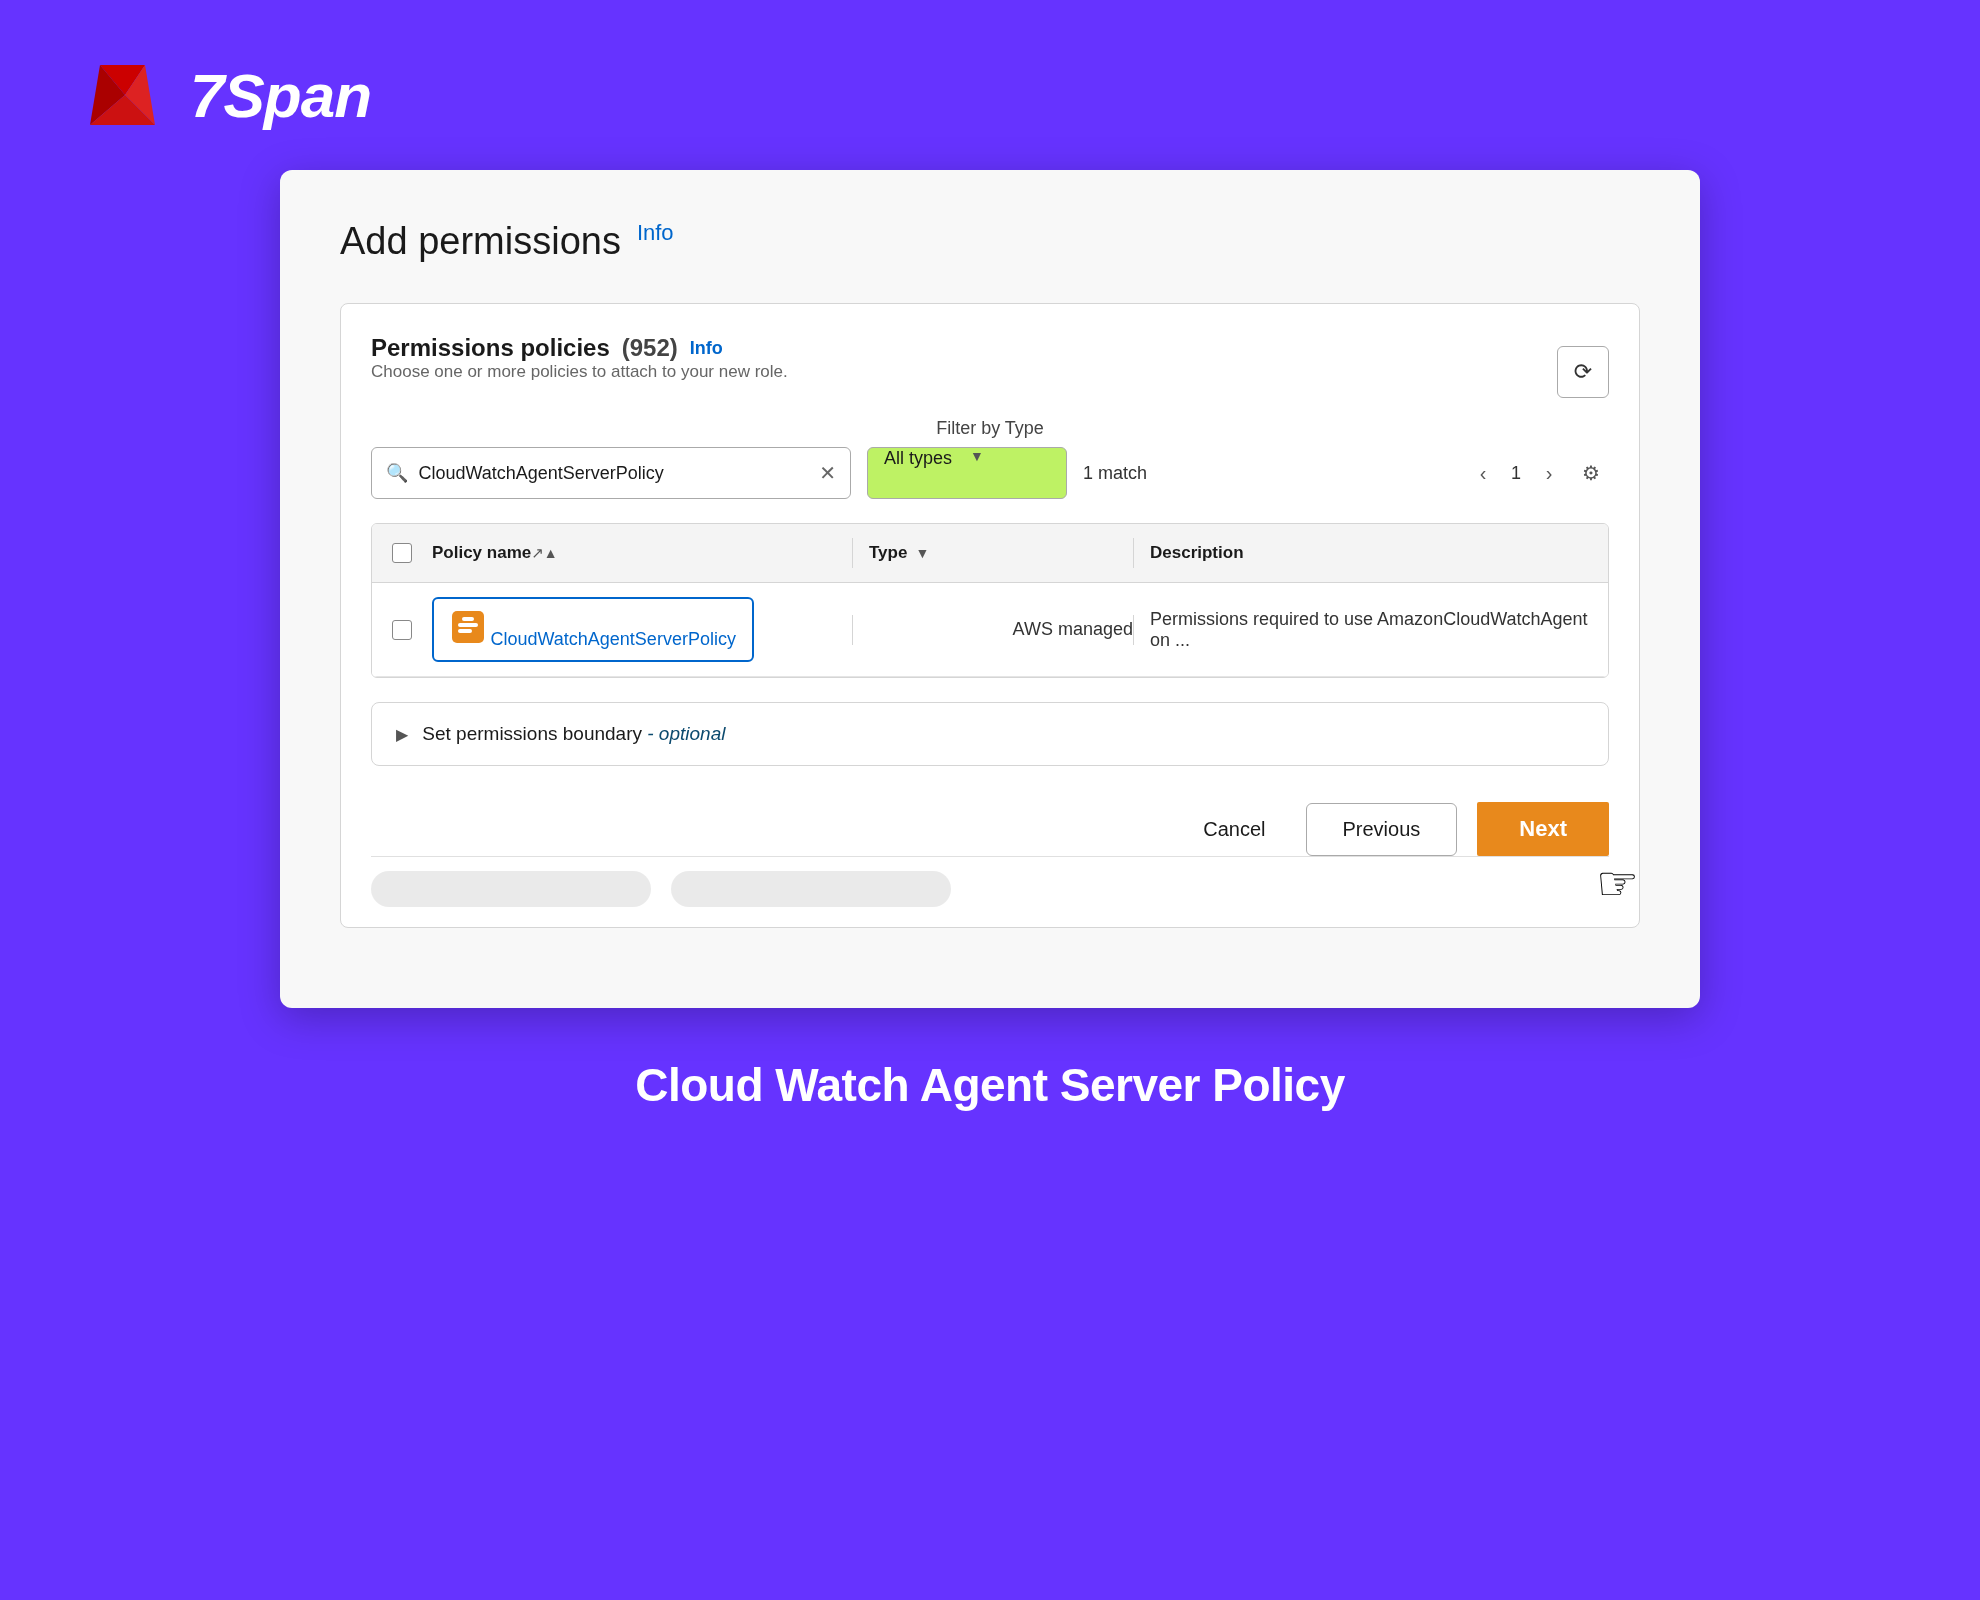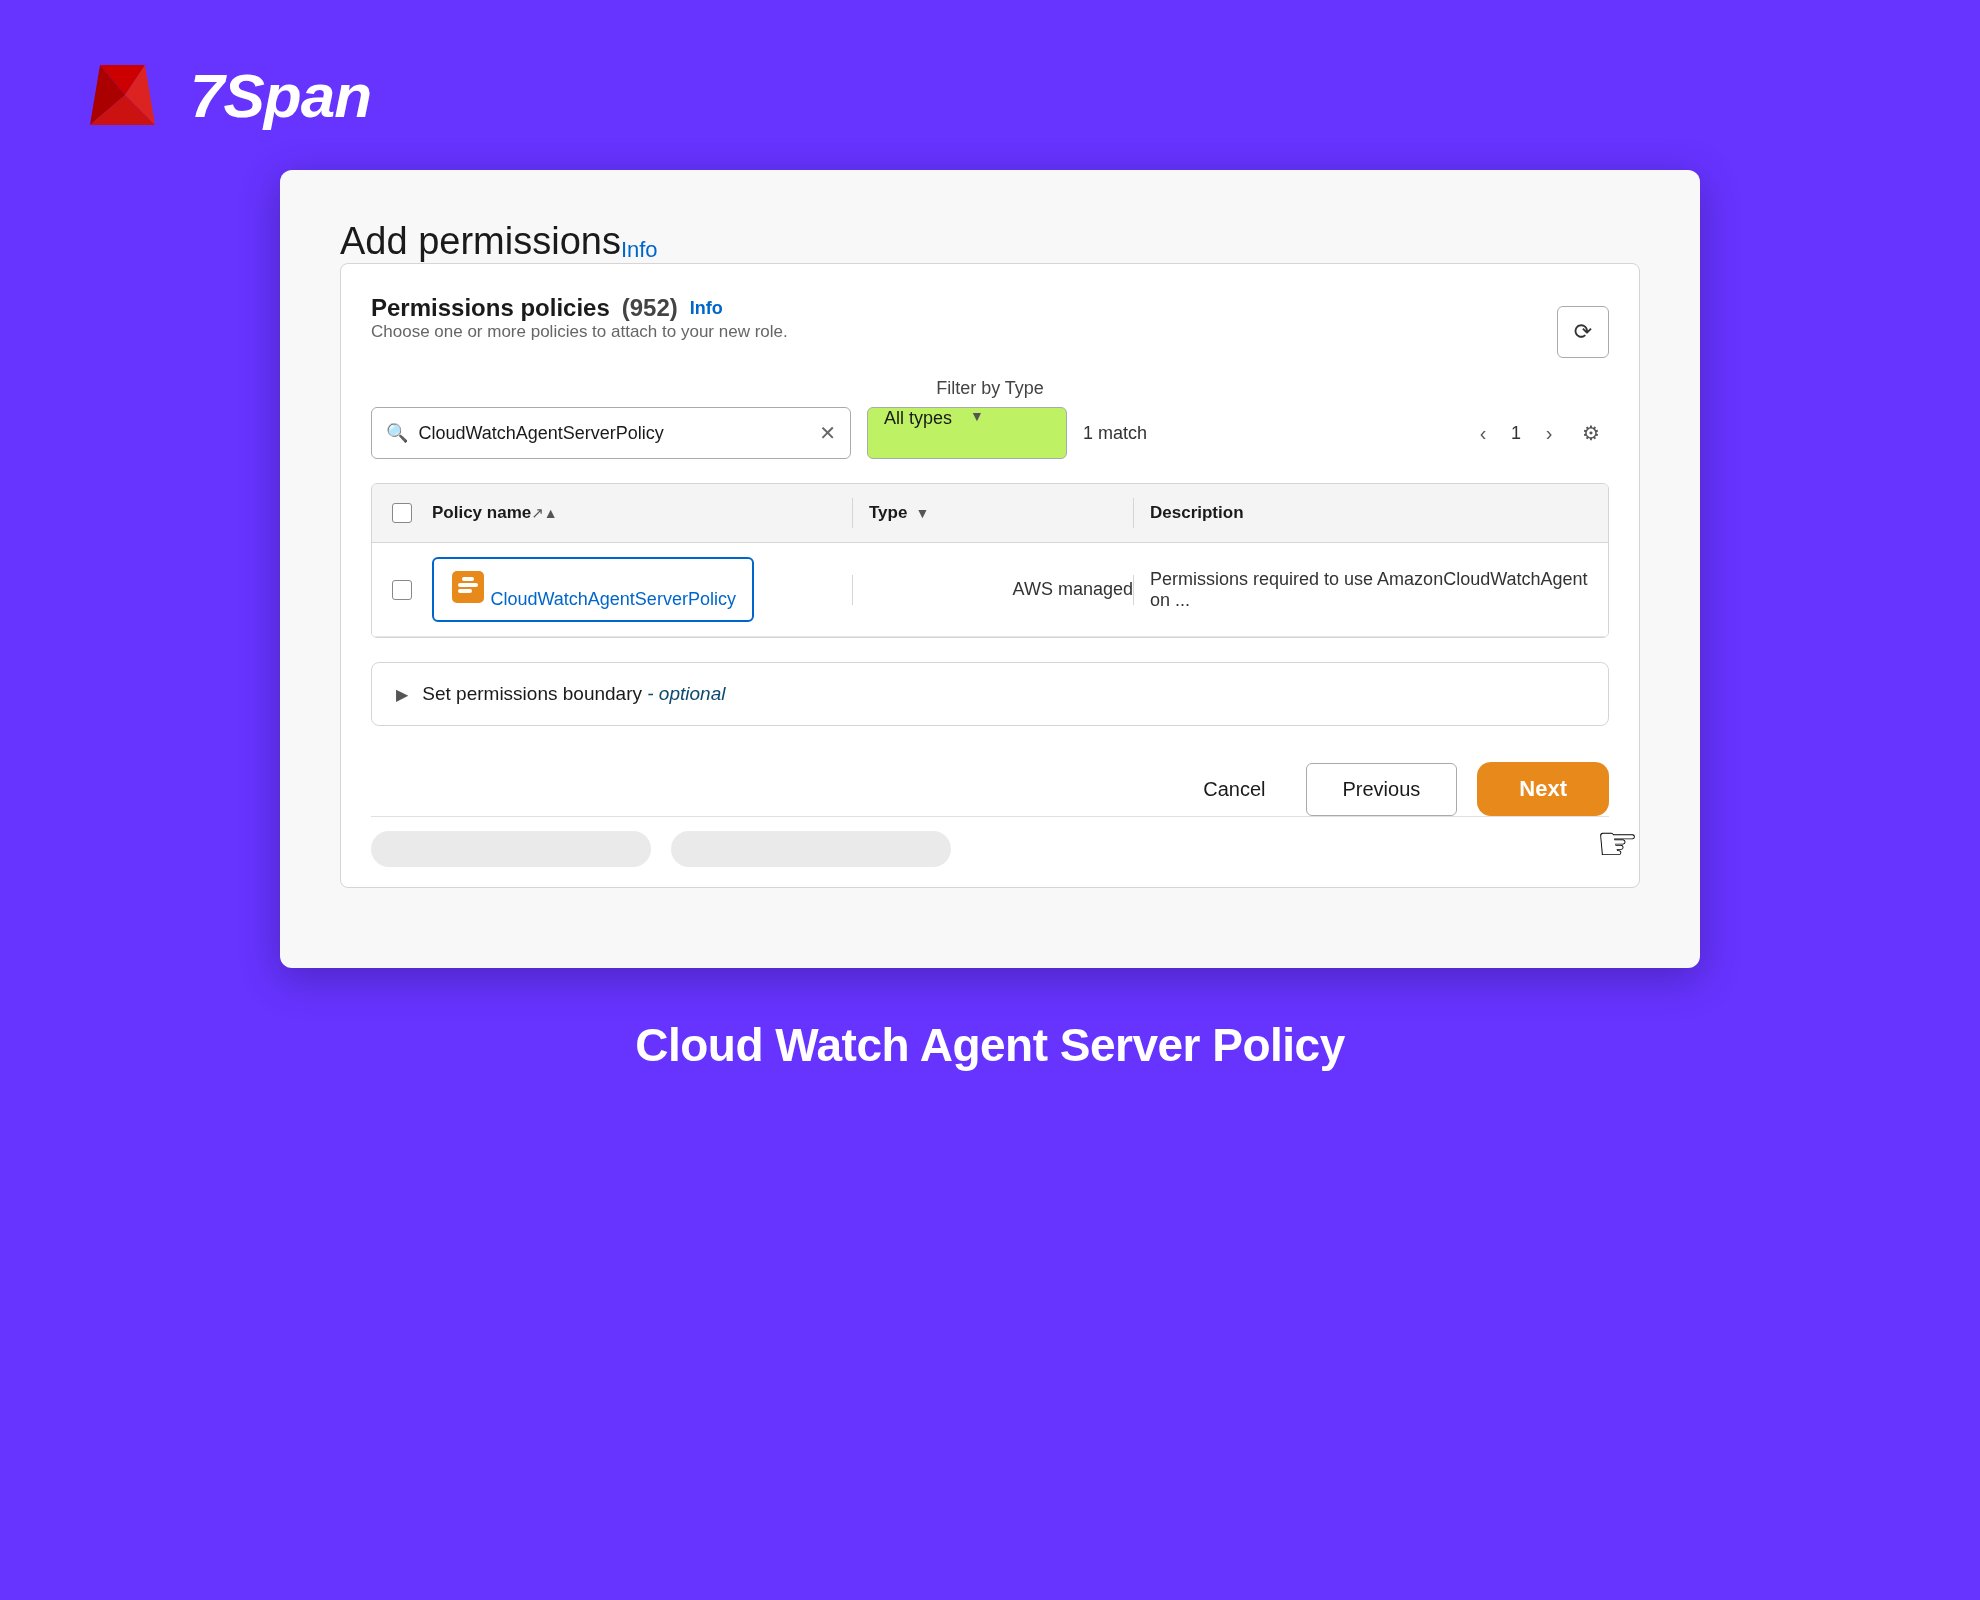--- a/index.html
+++ b/index.html
@@ -41,23 +41,24 @@
       width: 1420px;
       padding: 50px 60px 50px 60px;
       box-shadow: 0 10px 40px rgba(0,0,0,0.25);
       position: relative;
     }
 
     .page-title {
       font-size: 38px;
       font-weight: 400;
       color: #1a1a1a;
-      display: flex;
-      align-items: flex-end;
-      gap: 0;
+      margin-bottom: 40px;
+      display: flex;
+      align-items: flex-start;
+      gap: 16px;
     }
     .page-title .info-link {
       color: #0066cc;
       font-size: 22px;
       cursor: pointer;
       text-decoration: none;
     }
 
     
     .policies-section {
@@ -365,21 +366,21 @@
       border: 1px solid #aaa;
       border-radius: 6px;
       font-size: 20px;
       color: #1a1a1a;
       cursor: pointer;
       padding: 14px 36px;
     }
     .next-btn {
       background: #e8891c;
       border: none;
-      border-radius: 14px;
+      border-radius: 2px;
       font-size: 22px;
       font-weight: 700;
       color: #fff;
       cursor: pointer;
       padding: 14px 42px;
     }
 
     
     .bottom-blur-row {
       display: flex;

